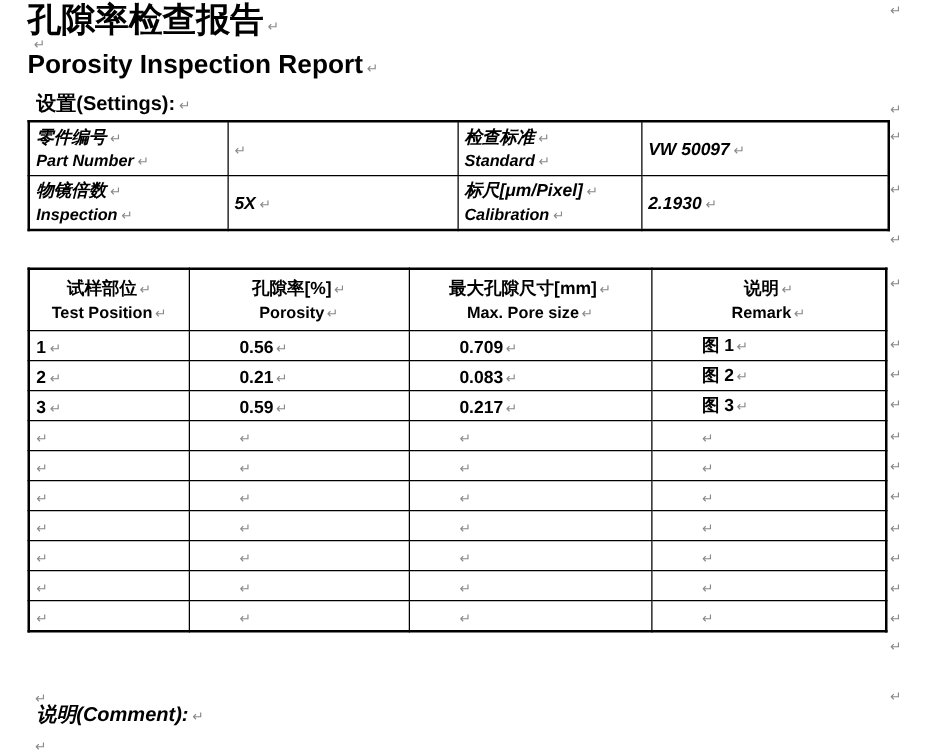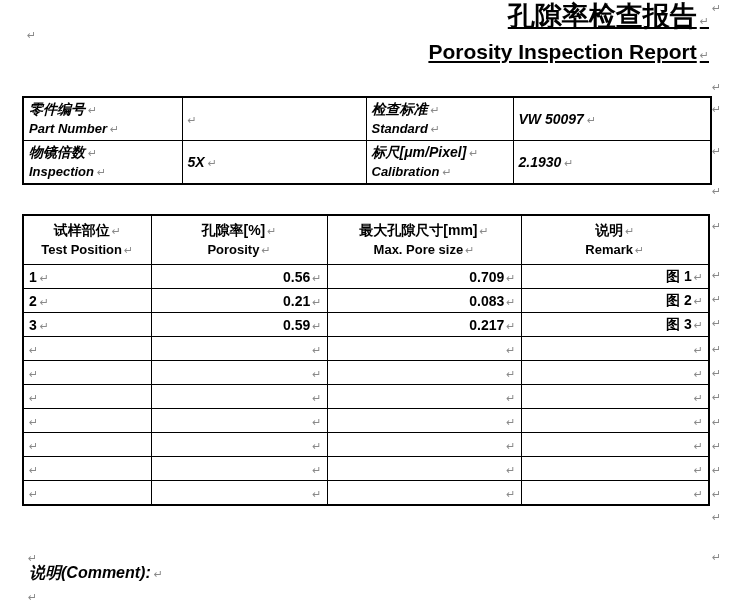--- a/index.html
+++ b/index.html
@@ -1,21 +1,21 @@
 <!DOCTYPE html>
 <html><head>
 <meta charset="utf-8">
 <style>
   html,body{margin:0;padding:0;background:#fff;}
   .page{
     position:relative;width:748px;height:600px;background:#ffffff;overflow:hidden;
     font-family:"Liberation Sans",sans-serif;color:#000;
   }
   
-  .title-block{position:absolute;left:22px;top:0;width:687px;text-align:right;text-decoration:underline;}
+  .title-block{position:absolute;left:22px;top:0;width:687px;text-align:left;}
   .title-zh{font-family:"Liberation Serif",serif;font-size:27px;font-weight:600;line-height:32px;}
   .title-en{font-size:21px;font-weight:700;line-height:25px;margin-top:1px;}
   
   .heading{position:absolute;left:29px;font-size:16px;font-weight:700;line-height:20px;}
   .h-settings{top:74px;}
   .h-results{top:184px;}
   .h-comment{top:563px;font-style:italic;}
   
   table{border-collapse:collapse;table-layout:fixed;position:absolute;left:22px;background:#fff;}
   .settings-table{top:96px;width:688px;font-style:italic;}
@@ -24,41 +24,42 @@
   table{border:2px solid #000;}
   .settings-table td{height:42px;}
   .lbl .zh{font-size:14px;line-height:18px;display:block;}
   .lbl .en{font-size:13px;line-height:17px;display:block;}
   .val{font-size:14px;}
   .results-table .hdr td{height:48px;text-align:center;}
   .results-table .hdr .zh{font-size:14px;line-height:19px;display:block;}
   .results-table .hdr .en{font-size:13px;line-height:17px;display:block;}
   .results-table .data td{height:23px;font-size:14px;}
   .td-left{text-align:left;}
-  .td-center{text-align:right;padding-left:40px;}
+  .td-center{text-align:left;padding-left:40px;}
   .overall-row td{height:46px;}
   .overall-lbl .zh{font-size:14px;line-height:19px;display:block;}
   .overall-lbl .en{font-size:13px;line-height:17px;display:block;}
   .overall-val div{font-size:16px;line-height:22px;white-space:pre-wrap;}
   
   .pm{color:#8a8a8a;font-size:11px;font-weight:400;margin-left:3px;
       font-family:"DejaVu Sans",sans-serif;vertical-align:baseline;}
   .pm.abs{position:absolute;margin:0;line-height:12px;}
   .hdr .pm,.td-center .pm{margin-left:2px;}
 </style>
 </head>
 <body>
 
 <div class="page">
 
   <div class="title-block">
     <div class="title-zh"><span>孔隙率检查报告</span><span class="pm">↵</span></div>
     <div class="title-en"><span>Porosity Inspection Report</span><span class="pm">↵</span></div>
   </div>
 
+  <div class="heading h-settings"><span>设置(Settings):</span><span class="pm">↵</span></div>
   <div class="heading h-comment"><span>说明(Comment):</span><span class="pm">↵</span></div>
 
   <table class="settings-table">
     <colgroup>
         <col style="width:159px">
         <col style="width:184px">
         <col style="width:147px">
         <col style="width:198px">
       </colgroup>
     <tbody>

